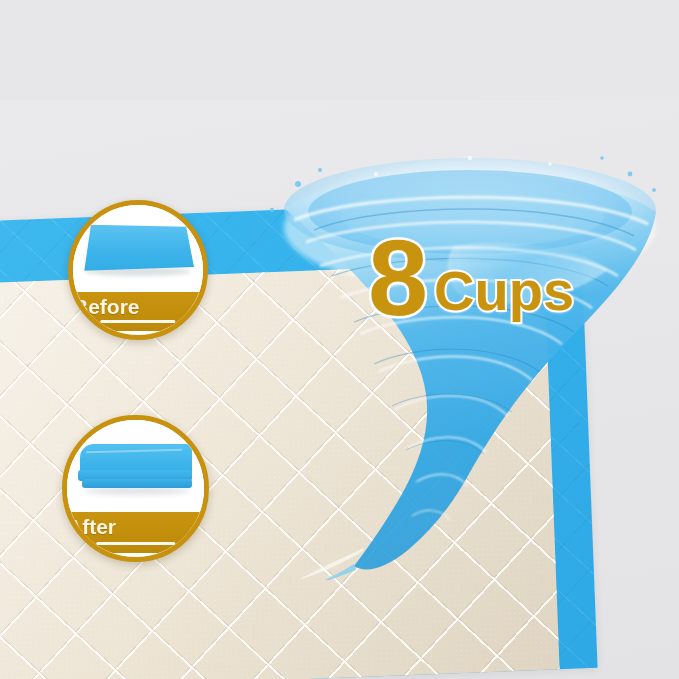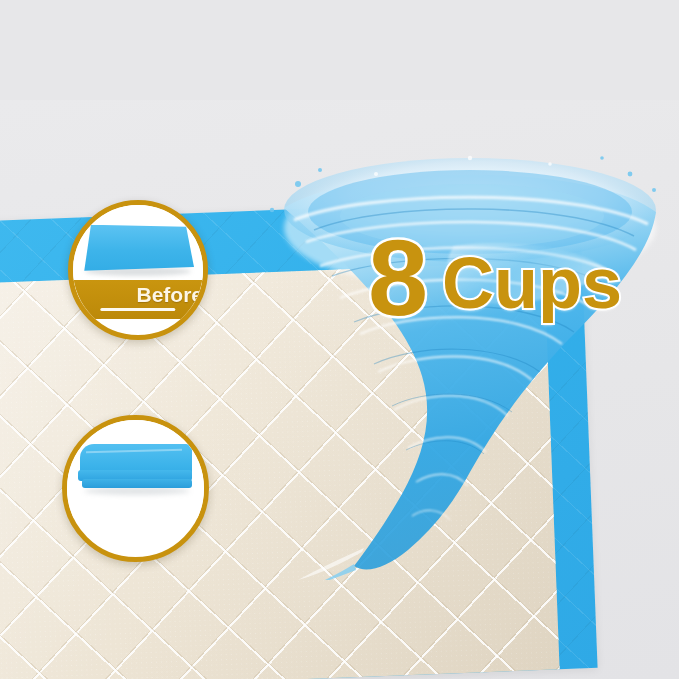--- a/index.html
+++ b/index.html
@@ -137,24 +137,24 @@
   .cups-number {
     font-size: 108px;
     font-weight: bold;
     color: #c8930f;
     line-height: 0.92;
     -webkit-text-stroke: 5px #ffffff;
     paint-order: stroke fill;
     text-shadow: 0 2px 3px rgba(255,255,255,0.8);
   }
   .cups-label {
-    font-size: 72px;
+    font-size: 56px;
     font-weight: bold;
     color: #c8930f;
-    margin-left: 14px;
+    margin-left: 6px;
     margin-bottom: 8px;
     -webkit-text-stroke: 4px #ffffff;
     paint-order: stroke fill;
     text-shadow: 0 2px 3px rgba(255,255,255,0.8);
   }
 
   
   .badge {
     position: absolute;
     border-radius: 50%;
@@ -169,27 +169,27 @@
     position: absolute;
     left: 0; top: 0; right: 0;
     bottom: 28%;
     background: #ffffff;
     display: flex;
     align-items: center;
     justify-content: center;
   }
   .badge-band {
     position: absolute;
-    left: 0; right: 0; bottom: 16px;
+    left: 0; right: 0; bottom: 4px;
     height: 30%;
     background: #c08c10;
     background: linear-gradient(180deg, #c9950f 0%, #bc8909 100%);
     display: flex;
     align-items: flex-start;
-    justify-content: flex-end;
+    justify-content: flex-start;
     padding-top: 3px;
     box-sizing: border-box;
     margin-top: 27px;
   }
   .badge-band-label {
     color: #fdf6e6;
     font-weight: bold;
     font-size: 21px;
     text-shadow: 0 1px 1px rgba(110,75,0,0.4);
   }
@@ -369,16 +369,20 @@
   <div class="badge" id="badge-after">
     <div class="badge-photo">
       <div class="folded-pad">
         <div class="sh"></div>
         <div class="layer l1"></div>
         <div class="layer l2"></div>
         <div class="layer l3"></div>
         <div class="crease"></div>
       </div>
     </div>
+    <div class="badge-band">
+      <span class="badge-band-label">After</span>
+      <span class="badge-underline"></span>
+    </div>
   </div>
 
 
 </div>
 
 </body></html>

